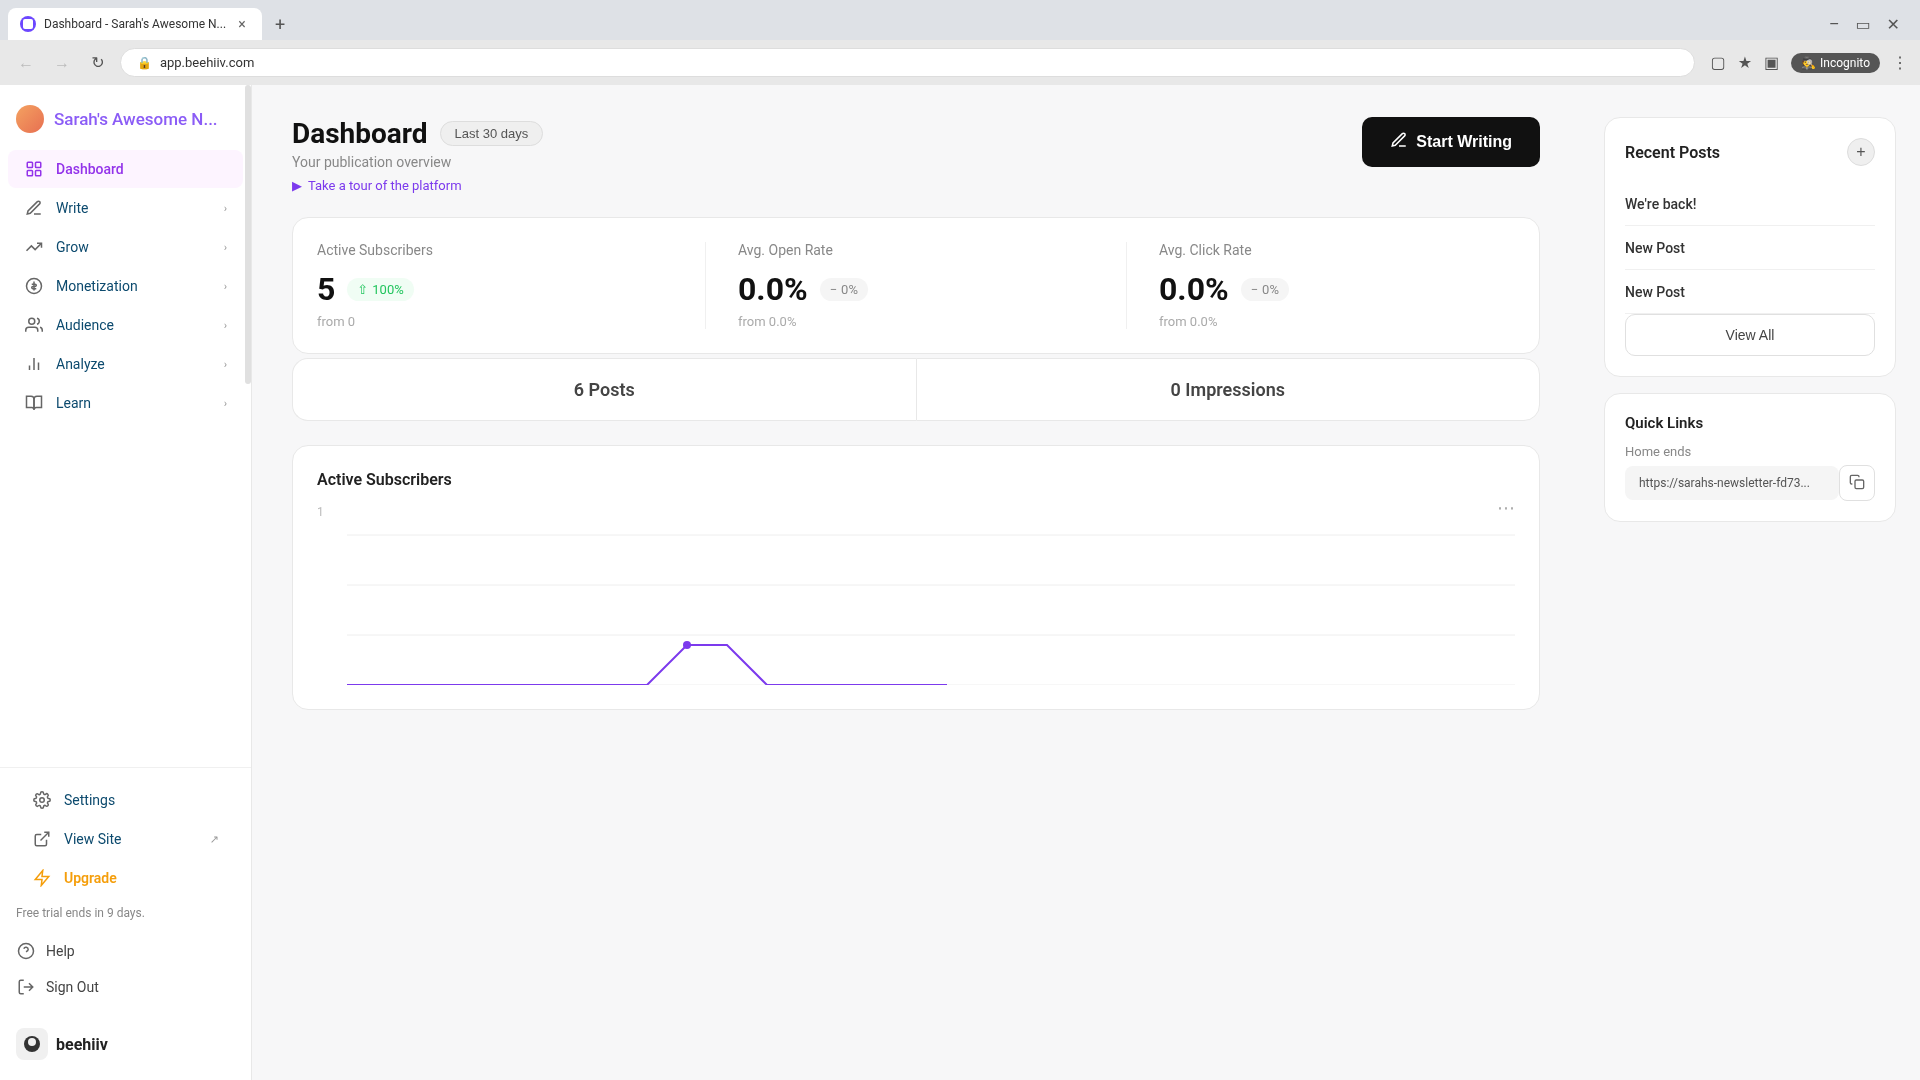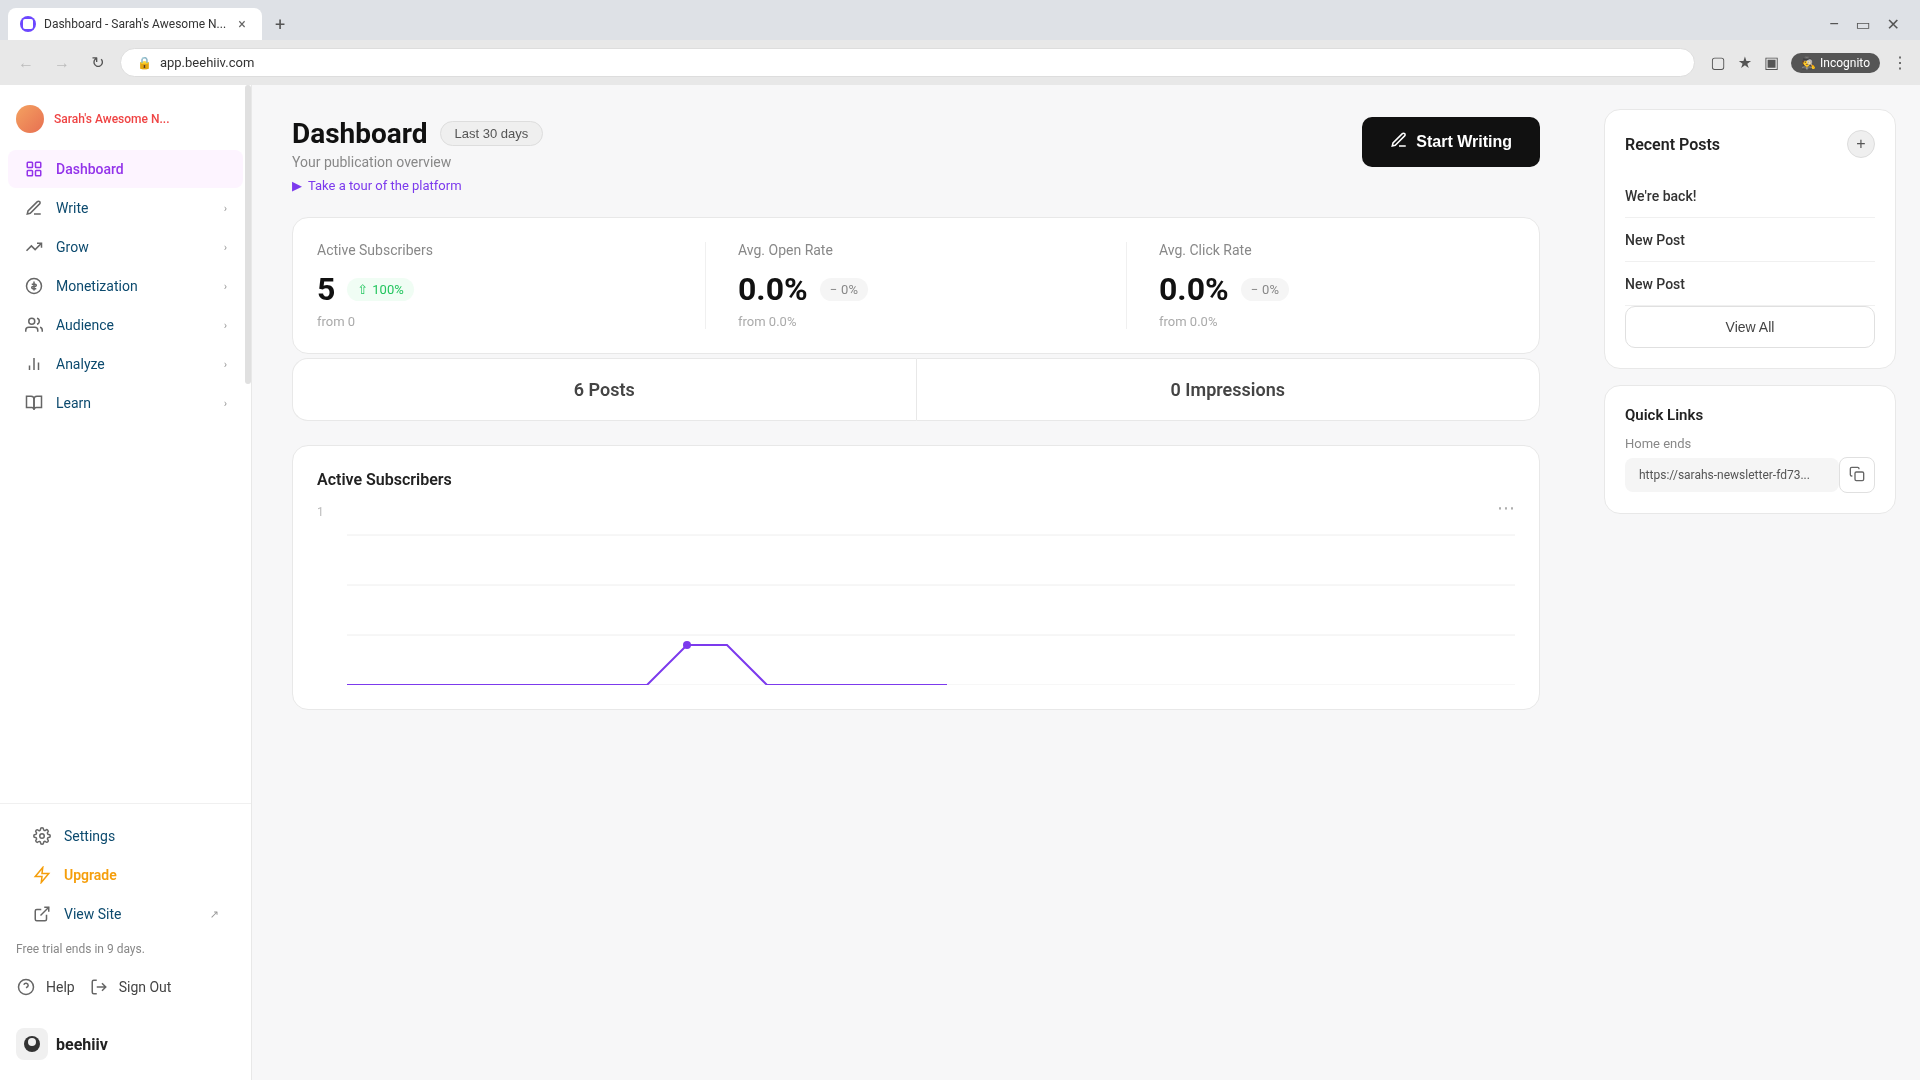--- a/index.html
+++ b/index.html
@@ -28,36 +28,36 @@
     .incognito-badge { background: #555; color: #fff; border-radius: 12px; padding: 3px 10px; font-size: 12px; display: flex; align-items: center; gap: 4px; }
 
     
     .app { display: flex; flex: 1; overflow: hidden; }
 
     
     .sidebar { width: 252px; background: #fff; border-right: 1px solid #e8e8e8; display: flex; flex-direction: column; padding: 12px 0; overflow-y: auto; flex-shrink: 0; position: relative; }
     .sidebar-scrollbar { position: absolute; right: 0; top: 0; width: 6px; background: #e0e0e0; border-radius: 3px; height: 30%; }
     .pub-header { padding: 8px 16px 16px; display: flex; align-items: center; gap: 10px; }
     .pub-avatar { width: 28px; height: 28px; border-radius: 50%; background: linear-gradient(135deg, #f4a261, #e76f51); flex-shrink: 0; }
-    .pub-name { font-size: 12px; font-weight: 500; color: #ef4444; }
+    .pub-name { font-size: 17px; font-weight: 500; color: #8b5cf6; }
 
     .sidebar-nav { flex: 1; }
     .nav-item { display: flex; align-items: center; padding: 9px 16px; cursor: pointer; gap: 12px; border-radius: 8px; margin: 1px 8px; }
     .nav-item.active { background: #fdf4ff; }
     .nav-icon { width: 20px; height: 20px; display: flex; align-items: center; justify-content: center; flex-shrink: 0; }
     .nav-label { font-size: 14px; color: #0c4a6e; flex: 1; }
     .nav-item.active .nav-label { color: #9333ea; font-weight: 500; }
     .nav-item.active .nav-icon { color: #9333ea; }
     .nav-chevron { font-size: 11px; color: #999; }
     .nav-item.upgrade .nav-label { color: #f59e0b; font-weight: 600; }
     .nav-item.upgrade .nav-icon { color: #f59e0b; }
 
     .sidebar-bottom { padding: 12px 16px; border-top: 1px solid #f0f0f0; margin-top: 8px; }
     .trial-text { font-size: 12px; color: #888; margin-bottom: 12px; line-height: 1.4; }
-    .sidebar-help-items { display: flex; flex-direction: row; gap: 14px; }
+    .sidebar-help-items { display: flex; flex-direction: column; gap: 2px; }
     .help-item { display: flex; align-items: center; gap: 10px; padding: 7px 0; cursor: pointer; }
     .help-label { font-size: 14px; color: #444; }
 
     .beehiiv-logo { display: flex; align-items: center; gap: 8px; padding: 12px 16px 8px; }
     .logo-icon { width: 32px; height: 32px; }
     .logo-text { font-size: 16px; font-weight: 700; color: #222; }
 
     
     .main { flex: 1; overflow-y: auto; padding: 32px 40px; }
     .page-header { display: flex; align-items: flex-start; justify-content: space-between; margin-bottom: 24px; }
@@ -84,21 +84,21 @@
 
     
     .chart-section { background: #fff; border-radius: 16px; border: 1px solid #e8e8e8; padding: 24px; }
     .chart-title { font-size: 16px; font-weight: 600; color: #222; margin-bottom: 16px; }
     .chart-area { position: relative; height: 180px; display: flex; align-items: flex-end; }
     .chart-y-label { font-size: 12px; color: #bbb; position: absolute; left: 0; }
     .chart-y-label.top { top: 0; }
     .chart-more-btn { position: absolute; top: -8px; right: 0; color: #aaa; font-size: 18px; cursor: pointer; }
 
     
-    .right-panel { width: 340px; flex-shrink: 0; padding: 24px 24px; overflow-y: auto; }
+    .right-panel { width: 340px; flex-shrink: 0; padding: 32px 24px; overflow-y: auto; }
     .panel-card { background: #fff; border-radius: 16px; border: 1px solid #e8e8e8; padding: 20px; margin-bottom: 16px; }
     .panel-header { display: flex; align-items: center; justify-content: space-between; margin-bottom: 16px; }
     .panel-title { font-size: 16px; font-weight: 600; color: #222; }
     .panel-add-btn { width: 28px; height: 28px; border-radius: 50%; border: 1px solid #ddd; display: flex; align-items: center; justify-content: center; cursor: pointer; font-size: 16px; color: #555; }
     .post-item { padding: 12px 0; border-bottom: 1px solid #f0f0f0; cursor: pointer; }
     .post-item:last-child { border-bottom: none; }
     .post-title { font-size: 14px; color: #333; font-weight: 500; }
     .view-all-btn { width: 100%; border: 1px solid #e0e0e0; background: #fff; border-radius: 10px; padding: 12px; font-size: 14px; color: #444; cursor: pointer; }
     .quick-links-title { font-size: 15px; font-weight: 600; color: #222; margin-bottom: 12px; }
     .link-label { font-size: 13px; color: #888; margin-bottom: 6px; }
@@ -246,39 +246,39 @@
       <div class="nav-item" style="margin: 1px 0;">
         <div class="nav-icon">
           <svg width="18" height="18" viewBox="0 0 24 24" fill="none" stroke="#666" stroke-width="2">
             <circle cx="12" cy="12" r="3"></circle>
               <path d="M19.4 15a1.65 1.65 0 00.33 1.82l.06.06a2 2 0 010 2.83 2 2 0 01-2.83 0l-.06-.06a1.65 1.65 0 00-1.82-.33 1.65 1.65 0 00-1 1.51V21a2 2 0 01-2 2 2 2 0 01-2-2v-.09A1.65 1.65 0 009 19.4a1.65 1.65 0 00-1.82.33l-.06.06a2 2 0 01-2.83-2.83l.06-.06A1.65 1.65 0 004.68 15a1.65 1.65 0 00-1.51-1H3a2 2 0 01-2-2 2 2 0 012-2h.09A1.65 1.65 0 004.6 9a1.65 1.65 0 00-.33-1.82l-.06-.06a2 2 0 012.83-2.83l.06.06A1.65 1.65 0 009 4.68a1.65 1.65 0 001-1.51V3a2 2 0 012-2 2 2 0 012 2v.09a1.65 1.65 0 001 1.51 1.65 1.65 0 001.82-.33l.06-.06a2 2 0 012.83 2.83l-.06.06A1.65 1.65 0 0019.4 9a1.65 1.65 0 001.51 1H21a2 2 0 012 2 2 2 0 01-2 2h-.09a1.65 1.65 0 00-1.51 1z"></path>
           </svg>
         </div>
         <span class="nav-label">Settings</span>
       </div>
 
+      <div class="nav-item" style="margin: 1px 0;">
+        <div class="nav-icon">
+          <svg width="18" height="18" viewBox="0 0 24 24" fill="none" stroke="#666" stroke-width="2">
+            <path d="M18 13v6a2 2 0 01-2 2H5a2 2 0 01-2-2V8a2 2 0 012-2h6"></path>
+              <polyline points="15 3 21 3 21 9"></polyline>
+              <line x1="10" y1="14" x2="21" y2="3"></line>
+          </svg>
+        </div>
+        <span class="nav-label">View Site</span>
+        <span style="font-size: 11px; color: #999;">↗</span>
+      </div>
+
       <div class="nav-item upgrade" style="margin: 1px 0;">
         <div class="nav-icon" style="color: #f59e0b;">
           <svg width="18" height="18" viewBox="0 0 24 24" fill="none" stroke="#f59e0b" stroke-width="2">
             <polygon points="13 2 3 14 12 14 11 22 21 10 12 10 13 2"></polygon>
           </svg>
         </div>
         <span class="nav-label">Upgrade</span>
-      </div>
-
-      <div class="nav-item" style="margin: 1px 0;">
-        <div class="nav-icon">
-          <svg width="18" height="18" viewBox="0 0 24 24" fill="none" stroke="#666" stroke-width="2">
-            <path d="M18 13v6a2 2 0 01-2 2H5a2 2 0 01-2-2V8a2 2 0 012-2h6"></path>
-              <polyline points="15 3 21 3 21 9"></polyline>
-              <line x1="10" y1="14" x2="21" y2="3"></line>
-          </svg>
-        </div>
-        <span class="nav-label">View Site</span>
-        <span style="font-size: 11px; color: #999;">↗</span>
       </div>
 
       <div class="trial-text" style="margin-top: 8px;">Free trial ends in 9 days.</div>
 
       <div class="sidebar-help-items">
         <div class="help-item">
           <div class="nav-icon">
             <svg width="18" height="18" viewBox="0 0 24 24" fill="none" stroke="#666" stroke-width="2">
               <circle cx="12" cy="12" r="10"></circle>
                 <path d="M9.09 9a3 3 0 015.83 1c0 2-3 3-3 3M12 17h.01"></path>

